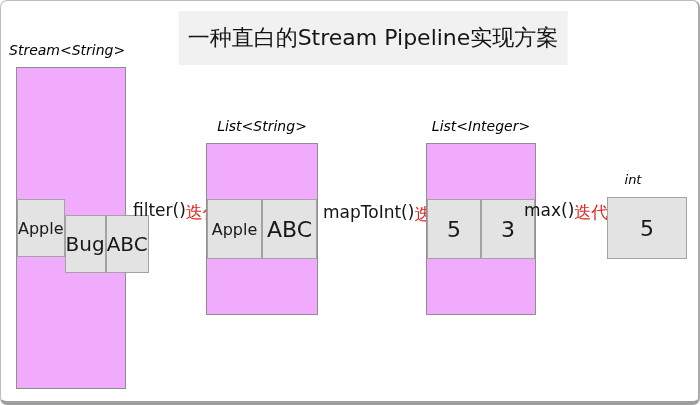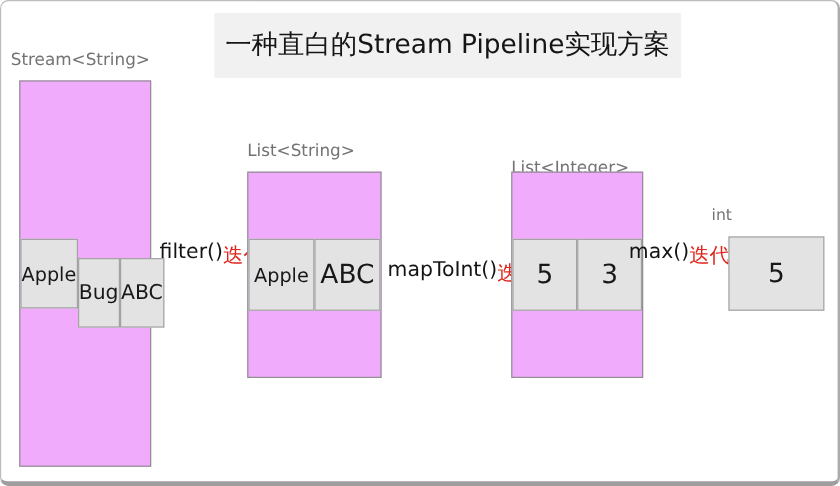--- a/index.html
+++ b/index.html
@@ -28,24 +28,25 @@
     background: var(--title-bg, #f1f1f1);
     color: #151515;
     font-size: 22px;
     line-height: 1.2;
     padding: 14px 9px;
     white-space: nowrap;
   }
   .stage-label {
     position: absolute;
     font-size: 14px;
-    color: #737373;
+    color: #000000;
     white-space: nowrap;
+    font-style: italic;
   }
-  .stage-label.centered { text-align: left; }
+  .stage-label.centered { text-align: center; }
   .container {
     position: absolute;
     box-sizing: border-box;
     background: #f0abfc;
     border: 1px solid var(--container-border, #8f8f8f);
     display: flex;
     flex-direction: row;
     align-items: center;
     justify-content: space-evenly;
   }
@@ -54,21 +55,21 @@
     background: var(--item-fill, #e3e3e3);
     border: 1px solid var(--item-border, #a3a3a3);
     display: flex;
     align-items: center;
     justify-content: center;
     color: #181818;
   }
   .w78 { width: 78px; height: 58px; }
   .w80t { width: 80px; height: 60px; }
   .sz-s { font-size: 16px; }
-  .sz-m { font-size: 17px; margin-top: 32px; }
+  .sz-m { font-size: 20px; margin-top: 32px; }
   .sz-l { font-size: 22px; }
   .single-box {
     position: absolute;
     box-sizing: border-box;
     width: 80px;
     height: 62px;
     background: var(--item-fill, #e3e3e3);
     border: 1px solid var(--item-border, #a3a3a3);
     display: flex;
     align-items: center;
@@ -118,30 +119,30 @@
     </svg>
     <div class="note">迭代</div>
   </div>
 
   <div class="stage-label centered" style="left:205px; top:117px; width:112px;">List&lt;String&gt;</div>
   <div class="container" style="left:205px; top:142px; width:112px; height:172px;">
     <div class="item w80t sz-s">Apple</div>
     <div class="item w80t sz-l">ABC</div>
   </div>
 
-  <div class="arrow-group" style="left:322px; top:212px; width:96px;">
+  <div class="arrow-group" style="left:322px; top:199px; width:96px;">
     <div class="op-label">mapToInt()</div>
     <svg class="arrow-svg" width="96" height="16" viewBox="0 0 96 16">
       <line x1="0" y1="8" x2="93" y2="8" stroke="var(--arrow-gray)" stroke-width="1.3"></line>
       <polyline points="79,1.5 93,8 79,14.5" fill="none" stroke="var(--arrow-gray)" stroke-width="1.3"></polyline>
     </svg>
     <div class="note">迭代</div>
   </div>
 
-  <div class="stage-label centered" style="left:425px; top:131px; width:110px;">List&lt;Integer&gt;</div>
+  <div class="stage-label centered" style="left:425px; top:117px; width:110px;">List&lt;Integer&gt;</div>
   <div class="container" style="left:425px; top:142px; width:110px; height:172px;">
     <div class="item w80t sz-l">5</div>
     <div class="item w80t sz-l">3</div>
   </div>
 
   <div class="arrow-group" style="left:523px; top:197px; width:62px;">
     <div class="op-label">max()</div>
     <svg class="arrow-svg" width="62" height="16" viewBox="0 0 62 16">
       <line x1="0" y1="8" x2="59" y2="8" stroke="var(--arrow-gray)" stroke-width="1.3"></line>
       <polyline points="45,1.5 59,8 45,14.5" fill="none" stroke="var(--arrow-gray)" stroke-width="1.3"></polyline>

